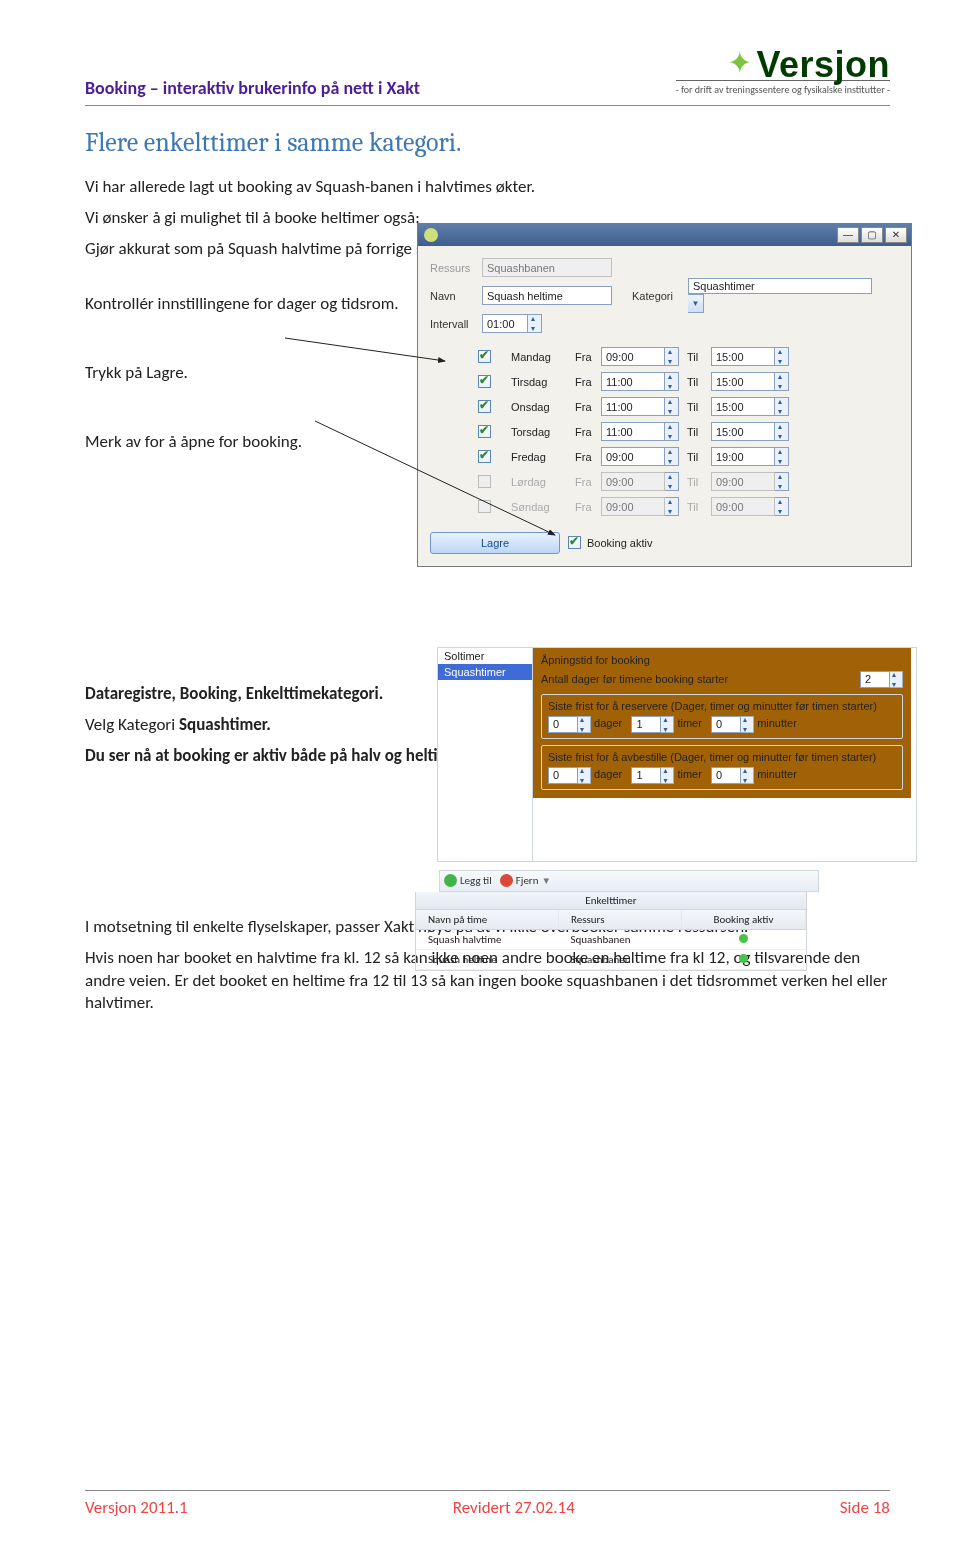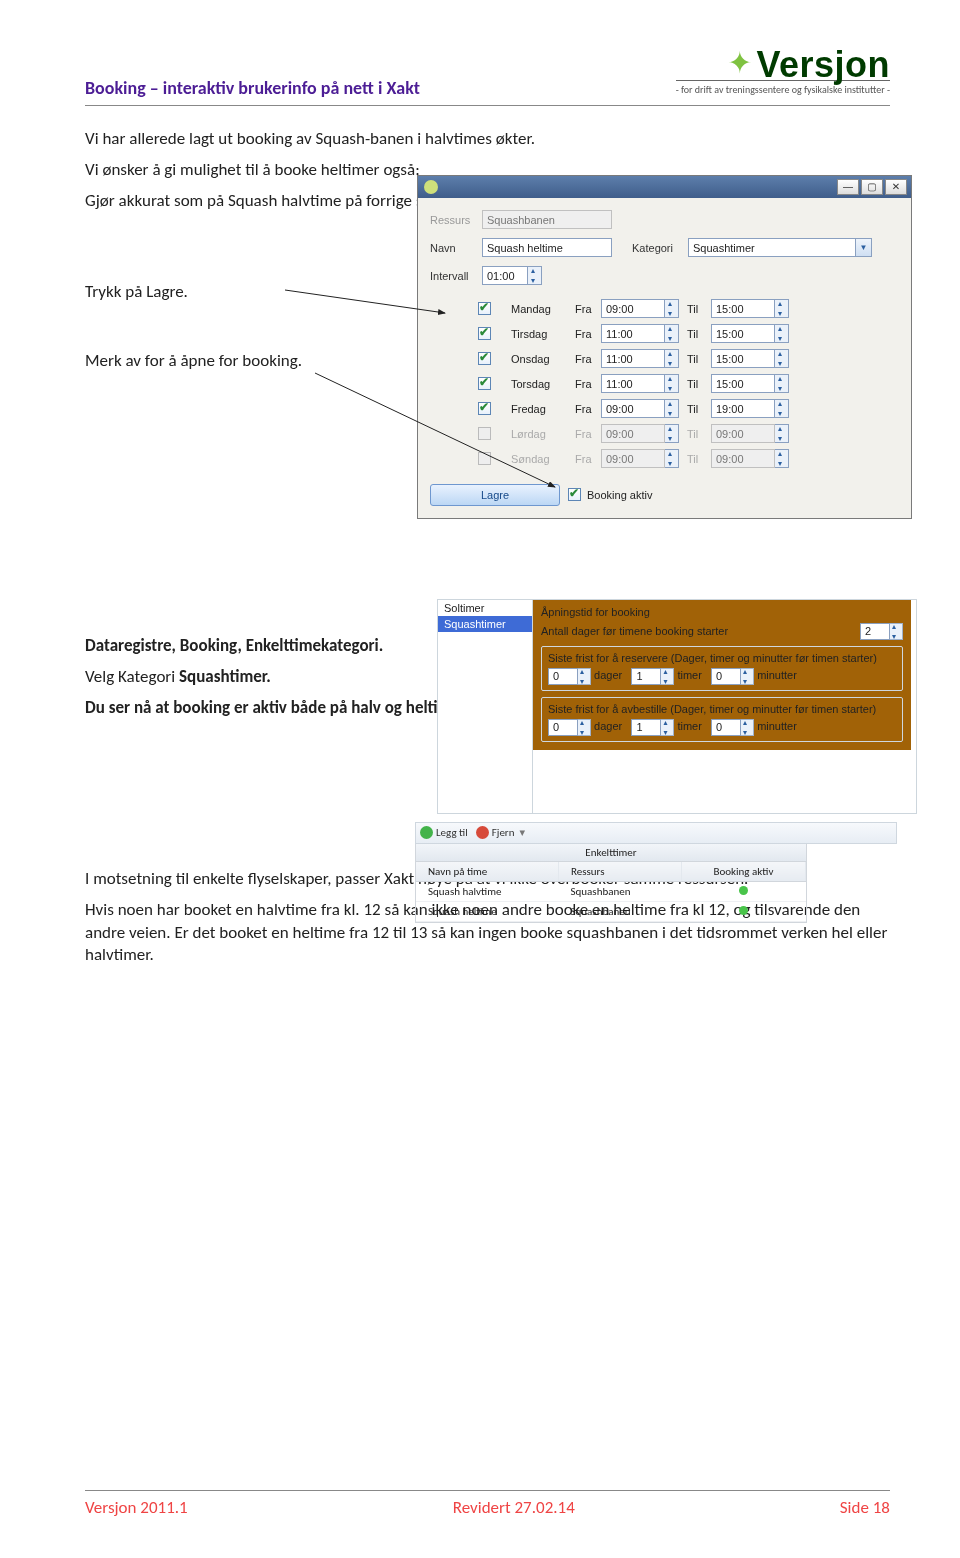--- a/index.html
+++ b/index.html
@@ -77,21 +77,21 @@
   .tb-btn { width:22px; height:16px; border:1px solid #888; background:linear-gradient(#fff,#ddd); font-size:10px; display:flex; align-items:center; justify-content:center; color:#333; margin-left:2px;}
   .form-body { padding: 10px 12px 12px 12px; background:#f2f1ec;}
   .form-row { display:flex; align-items:center; height:24px; margin-bottom:4px;}
   .lbl { width:52px; color:#333; }
   .lbl.dis { color:#999;}
   .inp {
     border:1px solid #8aa0c0; background:#fff; height:19px; padding:1px 4px;
     font-size:11px; display:flex; align-items:center;
   }
   .inp.dis { background:#efefef; border-color:#c0c0c0; color:#777;}
-  .sel { display:flex; }
+  .sel { display:flex;flex-direction:column; }
   .sel .inp { flex:1; }
   .sel .dd { width:16px; height:19px; border:1px solid #8aa0c0; border-left:none; background:linear-gradient(#eef4fb,#cfdff3); display:flex;align-items:center;justify-content:center; color:#2b5fa0; font-size:8px;}
   .spin { display:flex; }
   .spin .inp { flex:1; }
   .spin .sp { width:14px; height:19px; border:1px solid #8aa0c0; border-left:none; background:#eaf1fa; position:relative; }
   .spin .sp::before { content:"▴"; position:absolute; top:-1px; left:3px; font-size:8px; color:#2b5fa0;}
   .spin .sp::after { content:"▾"; position:absolute; bottom:-1px; left:3px; font-size:8px; color:#2b5fa0;}
   .days { margin: 10px 0 14px 48px; }
   .day-row { display:flex; align-items:center; height:22px; margin-bottom:3px;}
   .cbx { width:13px; height:13px; border:1px solid #5d86b5; background:linear-gradient(#fff,#e8f1fb); margin-right:20px; position:relative;}
@@ -120,21 +120,21 @@
   .list-item { padding:2px 6px; }
   .list-item.sel { background:#3e6bd6; color:#fff;}
   .right-pane { display:inline-block; vertical-align:top; width:378px; padding:6px 8px 8px 8px; background:#a16207;}
   .fld-label { font-size:11px; }
   .mini-spin { display:inline-flex; vertical-align:middle;}
   .mini-spin .inp { width:30px; height:17px; font-size:11px;}
   .mini-spin .sp { width:13px; height:17px; border:1px solid #9fb2cc; border-left:none; background:#eaf1fa; position:relative;}
   .mini-spin .sp::before{content:"▴";position:absolute;top:-2px;left:2px;font-size:8px;color:#2b5fa0;}
   .mini-spin .sp::after{content:"▾";position:absolute;bottom:-2px;left:2px;font-size:8px;color:#2b5fa0;}
   .sub-box { border:1px solid #cfd7df; padding:5px 6px; margin-top:6px; border-radius:2px;}
-  .toolbar2 { background:linear-gradient(#f7f9fc,#e7edf4); border:1px solid #cfd7df; width:482px; height:22px; display:flex; align-items:center; padding:0 4px; gap:8px;}
+  .toolbar2 { background:linear-gradient(#f7f9fc,#e7edf4); border:1px solid #cfd7df; width:380px; height:22px; display:flex; align-items:center; padding:0 4px; gap:8px;margin-left:24px;}
   .tbtn { display:flex; align-items:center; gap:3px; font-size:11px; color:#333;}
   .ic { width:13px; height:13px; border-radius:50%; display:inline-block;}
   .ic.add { background:#43b34a;}
   .ic.del { background:#d74a3a;}
   .tbl2 { width:392px; border:1px solid #d1d6dc; border-top:none; font-size:11px;}
   .tbl2 .hgrp { background:linear-gradient(#f2f5f9,#e2e8ef); text-align:center; padding:2px 0; border-bottom:1px solid #d1d6dc;}
   .tbl2 table{ width:100%; border-collapse:collapse;}
   .tbl2 th { background:linear-gradient(#f4f6f9,#e6ebf1); font-weight:normal; text-align:left; padding:3px 12px; border-bottom:1px solid #d1d6dc; border-right:1px solid #e3e8ee;}
   .tbl2 td { padding:3px 12px; border-bottom:1px solid #eef0f3;}
   .dot-green { width:9px; height:9px; border-radius:50%; background:#49c44a; display:inline-block;}
@@ -153,27 +153,29 @@
 <div class="page">
 
   <div class="header-line">
     <div class="header-title">Booking – interaktiv brukerinfo på nett i Xakt</div>
     <div class="logo">
       <div><span class="logo-icon">✦</span><span class="logo-name">Versjon</span></div>
       <div class="logo-sub">- for drift av treningssentere og fysikalske institutter -</div>
     </div>
   </div>
 
+  <h2 class="section">Flere enkelttimer i samme kategori.</h2>
 
   <p class="para">Vi har allerede lagt ut booking av Squash-banen i halvtimes økter.</p>
   <p class="para">Vi ønsker å gi mulighet til å booke heltimer også:</p>
   <p class="para">Gjør akkurat som på Squash halvtime på forrige side, men merk av for 1 times varighet på hver økt.</p>
 
   <div style="position:relative; margin-top:22px; min-height:340px;">
     <div class="left-col">
+      <p class="para" style="margin-top:10px;">Kontrollér innstillingene for dager og tidsrom.</p>
       <p class="para" style="margin-top:46px;">Trykk på Lagre.</p>
       <p class="para" style="margin-top:46px;">Merk av for å åpne for booking.</p>
     </div>
 
     <div class="right-col" style="position:absolute; left:312px; top:-60px;">
       <div class="app-window">
         <div class="titlebar">
           <span class="tb-icon"></span>
           <span class="tb-btns">
             <span class="tb-btn">—</span>

